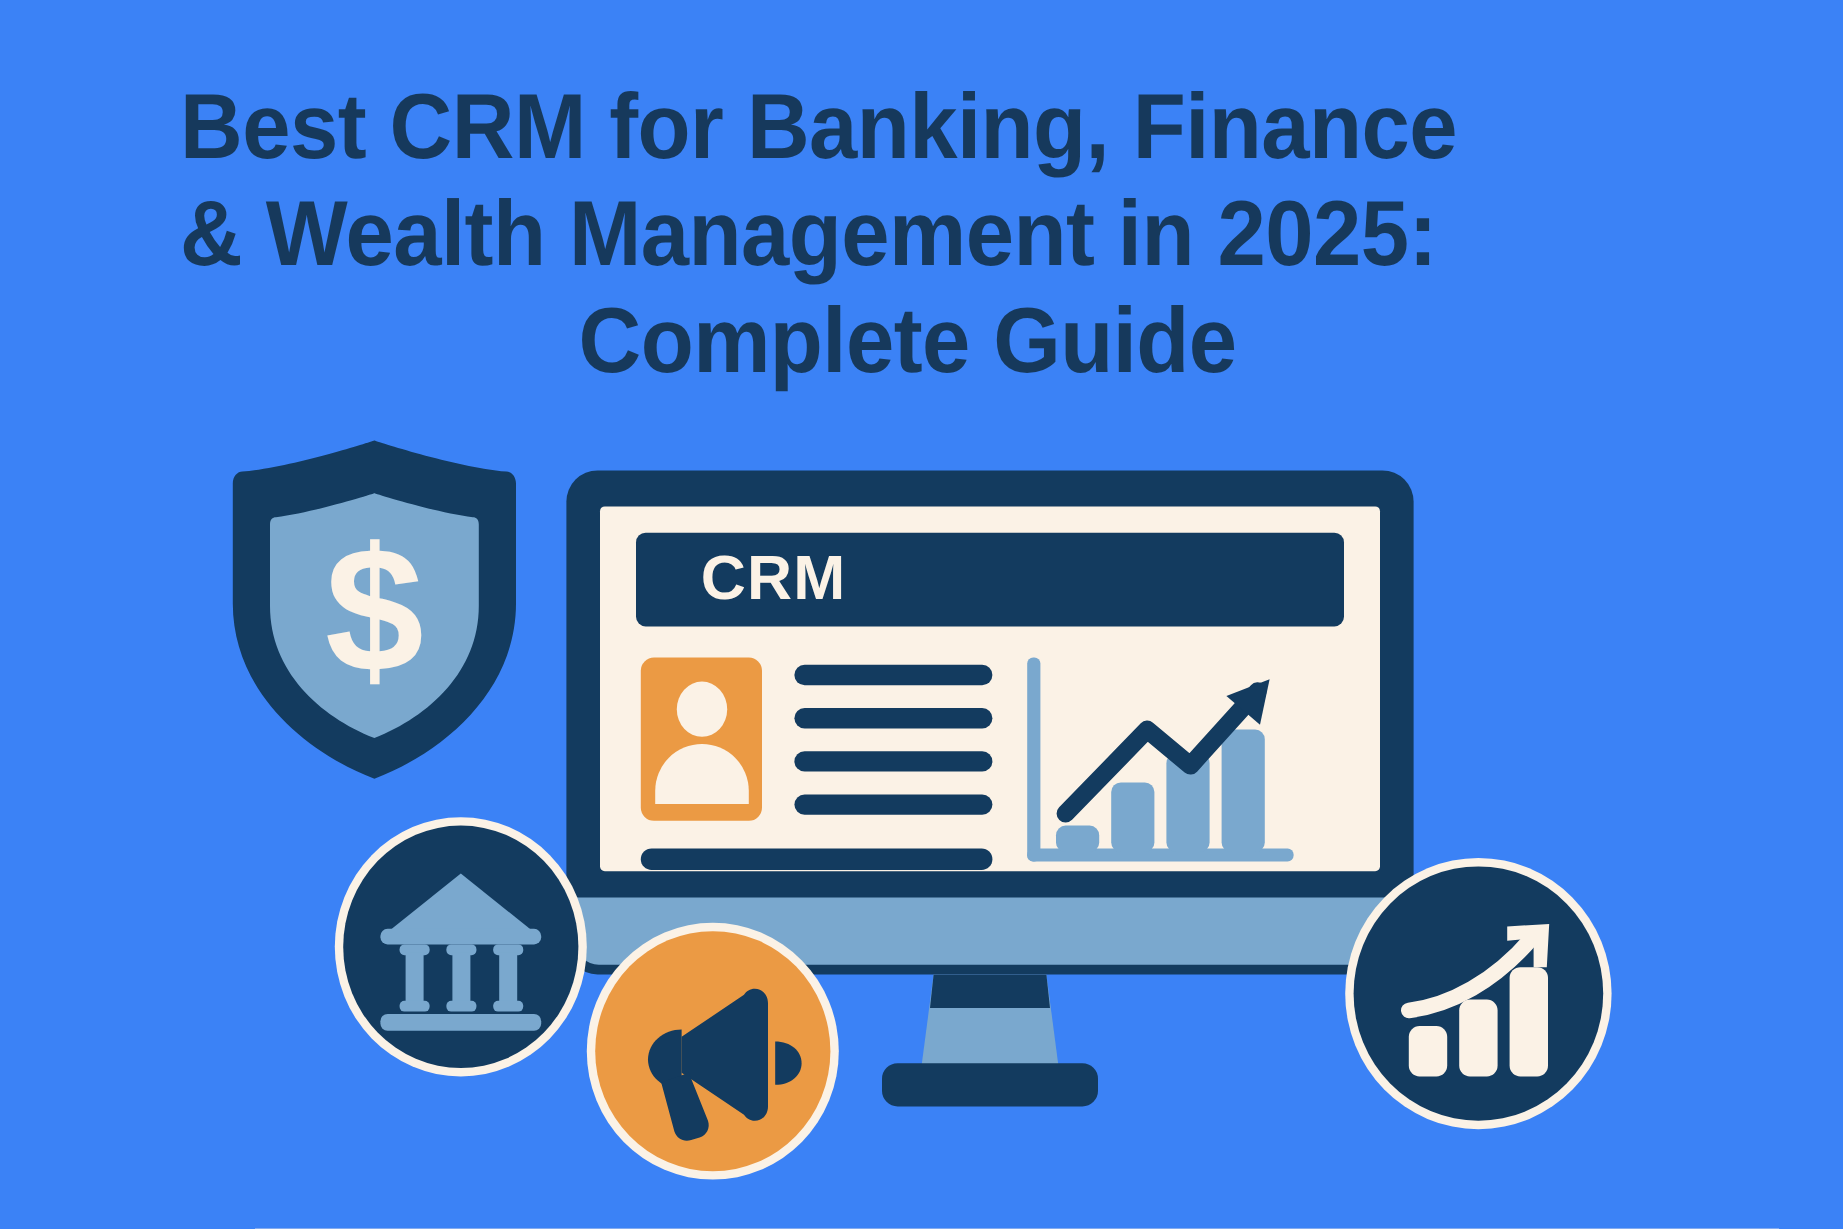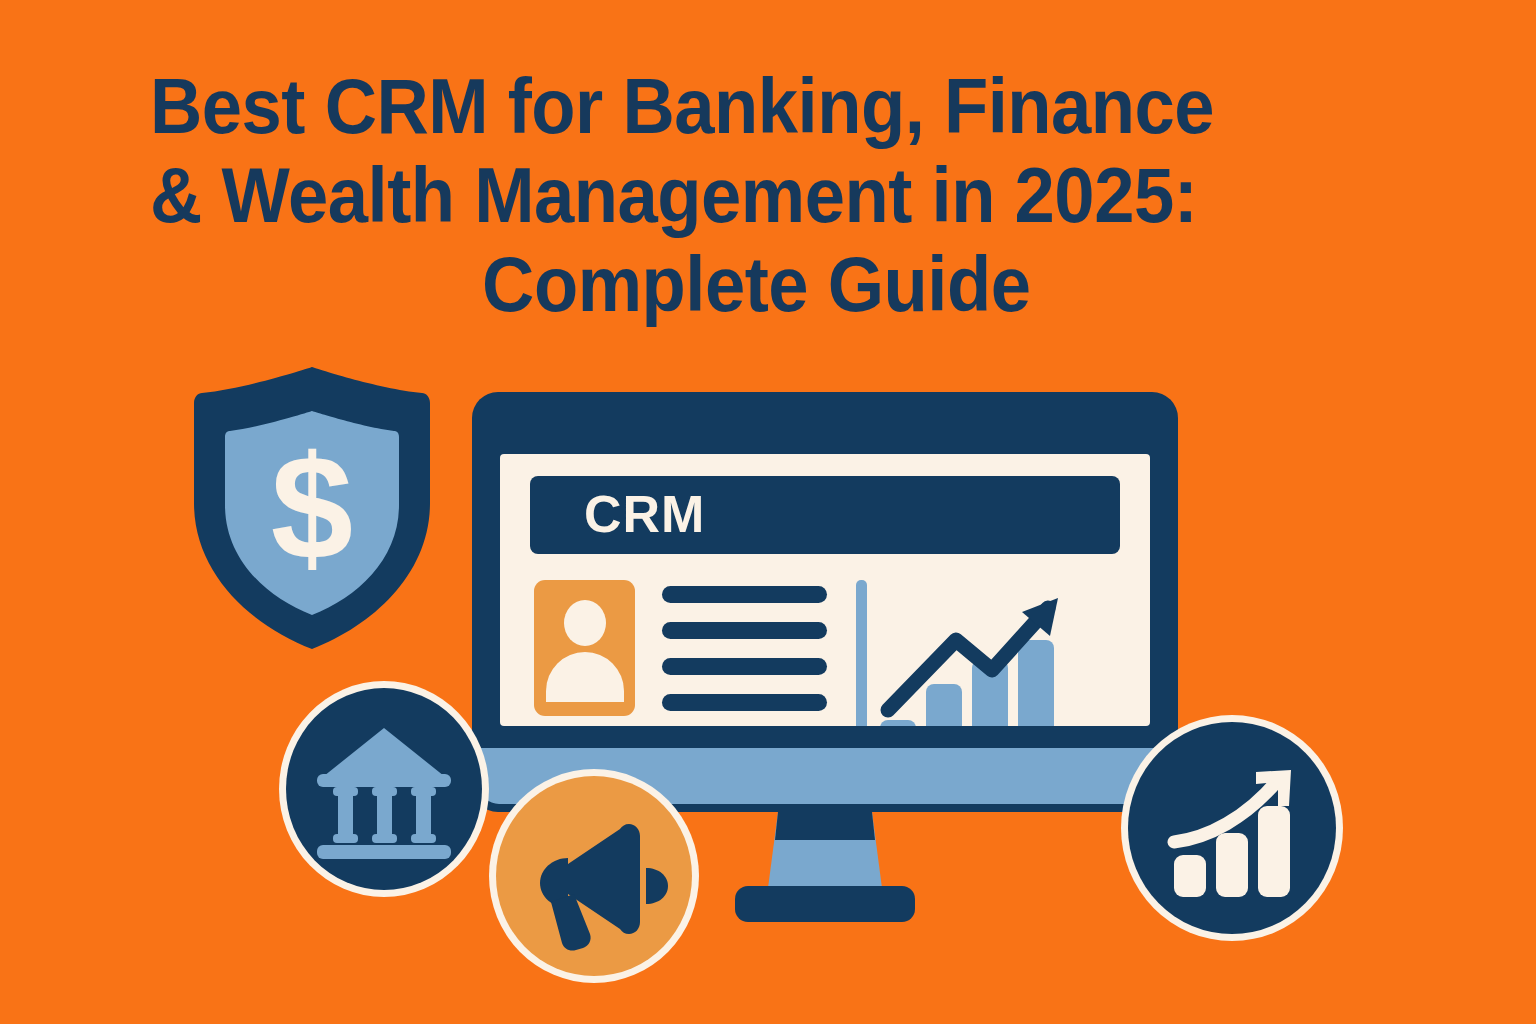--- a/index.html
+++ b/index.html
@@ -6,21 +6,21 @@
   * { margin:0; padding:0; box-sizing:border-box; }
   html,body{
     width:1536px; height:1024px;
     background:#fdf3e7;
     overflow:hidden;
     font-family:"Liberation Sans", sans-serif;
   }
   #stage{
     position:relative;
     width:1536px; height:1024px;
-    background:#f97316;
+    background:#3b82f6;
   }
 
   
   #title-block{
     position:absolute;
     left:150px; top:62px;
     width:1290px;
     color:#16395c;
     font-weight:bold;
     font-size:77px;
@@ -42,21 +42,20 @@
     position:absolute; inset:0;
     background:#133b5f;
     border-radius:26px;
   }
   #monitor .screen{
     position:absolute;
     left:28px; top:30px; right:28px; bottom:86px;
     background:#fbf2e6;
     border-radius:4px;
     overflow:hidden;
-    margin-top:32px;
   }
   #monitor .chin{
     position:absolute;
     left:8px; right:8px; bottom:8px; height:56px;
     background:#7aa8ce;
     border-radius:0 0 19px 19px;
   }
   #stand-wrap{ position:absolute; left:700px; top:810px; width:250px; height:130px; }
 
   

